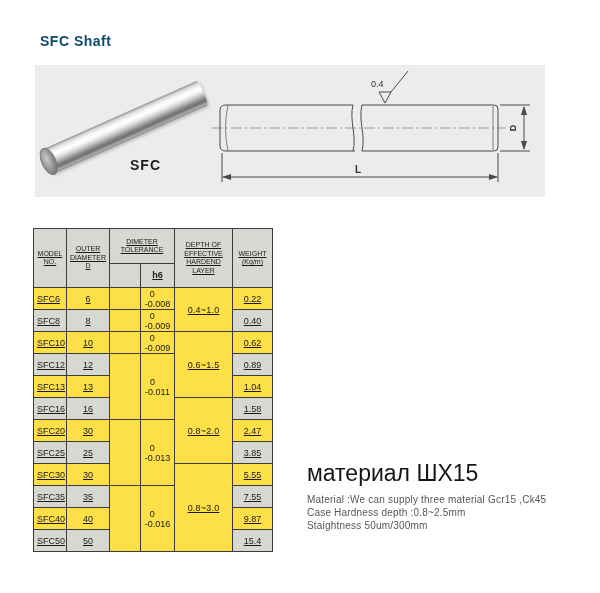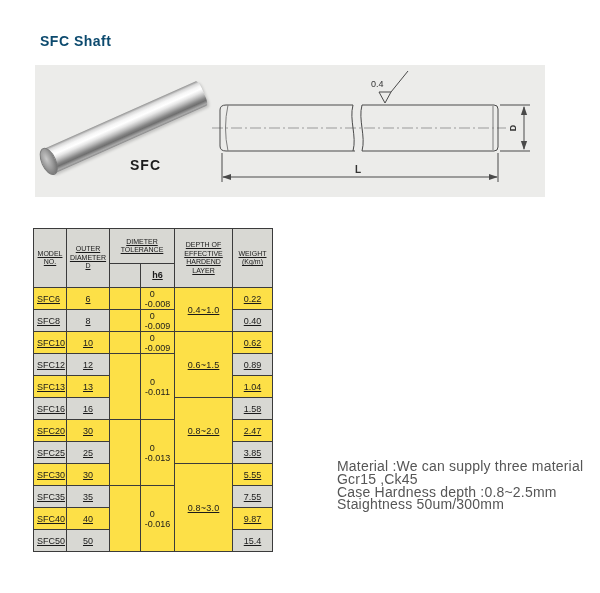--- a/index.html
+++ b/index.html
@@ -60,21 +60,21 @@
   td.model-cell{text-align:left;padding-left:3px;}
   td.shaded{background:#d8d8d3;margin-left:8px;}
   td.tol-cell div{
     display:inline-block;text-align:left;white-space:pre-line;
     line-height:10px;text-indent:5px;
   }
   td.depth-cell{letter-spacing:.2px;}
   
   .material-block{position:absolute;left:307px;top:460px;width:280px;}
   .material-title{font-size:23px;color:#151515;margin:0 0 7px 0;font-weight:normal;}
-  .material-line{font-size:14px;color:#565656;line-height:12.8px;letter-spacing:.2px;margin-left:30px;}
+  .material-line{font-size:10px;color:#565656;line-height:12.8px;letter-spacing:.2px;}
 </style>
 </head>
 <body>
 
 <div class="page-title">SFC Shaft</div>
 
 <div class="figure-panel">
 
   <div class="shaft-photo-bar">
     <div class="shaft-end-cap"></div>
@@ -226,16 +226,17 @@
     </tr>
     <tr>
       <td class="model-cell shaded">SFC50</td>
       <td class="shaded">50</td>
       <td class="shaded">15.4</td>
     </tr>
   </tbody>
 </table>
 
 <div class="material-block">
+  <div class="material-title">материал ШХ15</div>
   <div class="material-line">Material  :We can supply three material Gcr15 ,Ck45</div>
   <div class="material-line">Case Hardness depth  :0.8~2.5mm</div>
   <div class="material-line">Staightness  50um/300mm</div>
 </div>
 
 </body></html>

